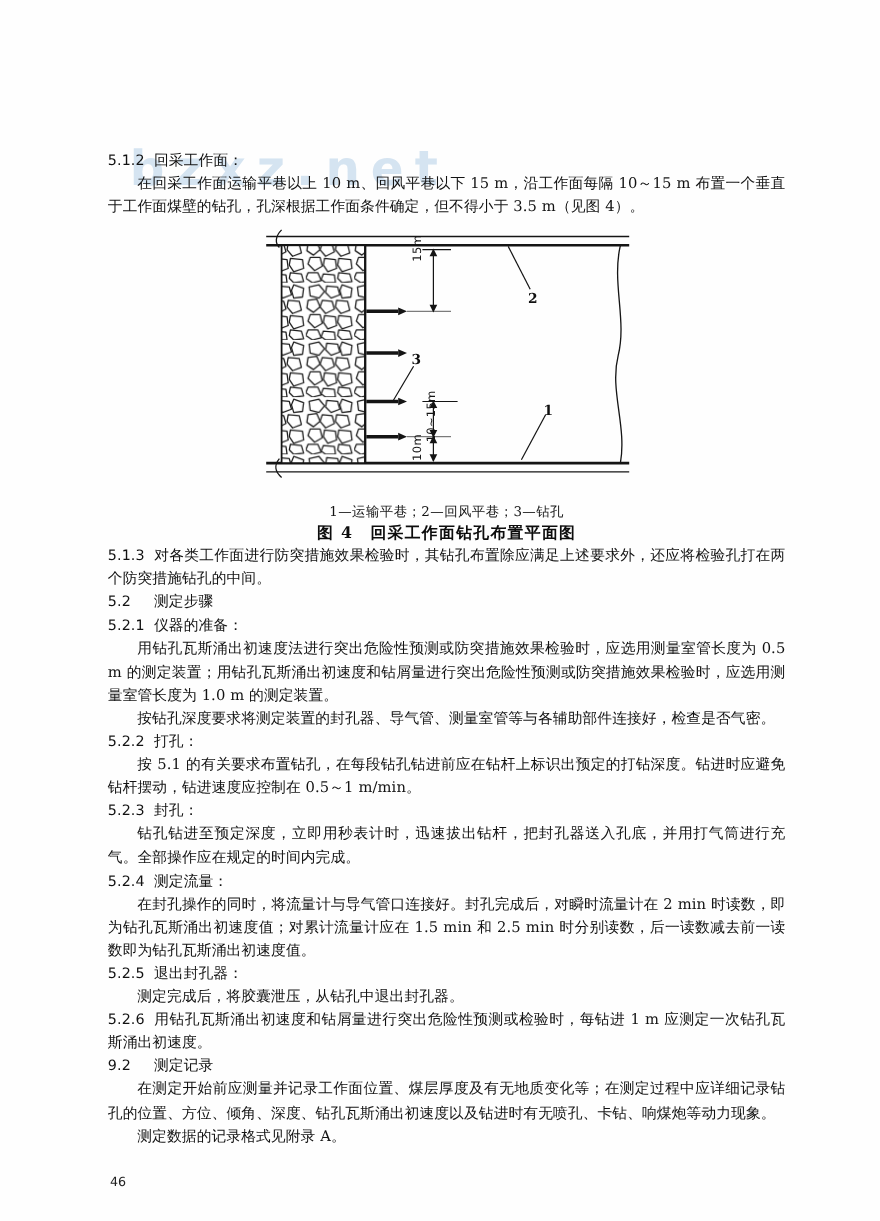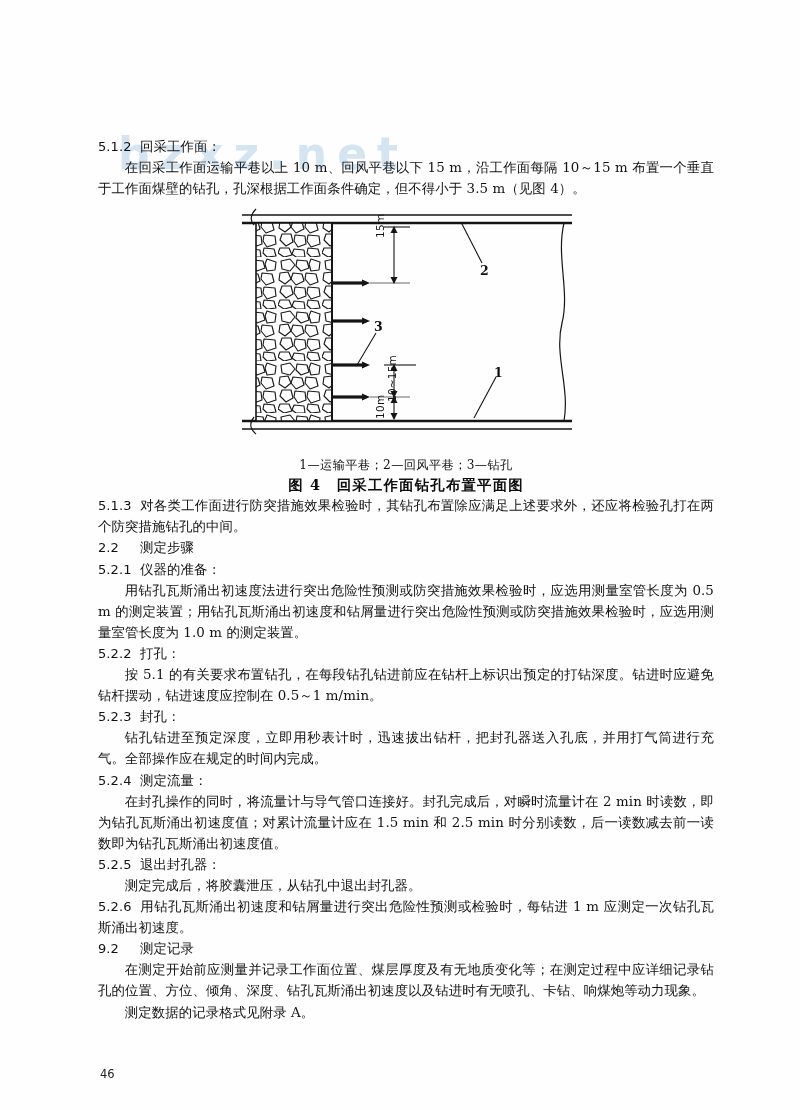--- a/index.html
+++ b/index.html
@@ -255,27 +255,28 @@
 
       <div class="fig-legend">1—运输平巷；2—回风平巷；3—钻孔</div>
       <div class="fig-caption">图 4　回采工作面钻孔布置平面图</div>
     </div>
 
     <p class="para clause">
       <span class="clause-num">5.1.3</span><span>对各类工作面进行防突措施效果检验时，其钻孔布置除应满足上述要求外，还应将检验孔打在两个防突措施钻孔的中间。</span>
     </p>
 
     <p class="para clause">
-      <span class="clause-num">2.2</span><span>测定步骤</span>
+      <span class="clause-num">5.2</span><span>测定步骤</span>
     </p>
 
     <p class="para clause">
       <span class="clause-num">5.2.1</span><span>仪器的准备：</span>
     </p>
     <p class="para indent">用钻孔瓦斯涌出初速度法进行突出危险性预测或防突措施效果检验时，应选用测量室管长度为 0.5 m 的测定装置；用钻孔瓦斯涌出初速度和钻屑量进行突出危险性预测或防突措施效果检验时，应选用测量室管长度为 1.0 m 的测定装置。</p>
+    <p class="para indent">按钻孔深度要求将测定装置的封孔器、导气管、测量室管等与各辅助部件连接好，检查是否气密。</p>
 
     <p class="para clause">
       <span class="clause-num">5.2.2</span><span>打孔：</span>
     </p>
     <p class="para indent">按 5.1 的有关要求布置钻孔，在每段钻孔钻进前应在钻杆上标识出预定的打钻深度。钻进时应避免钻杆摆动，钻进速度应控制在 0.5～1 m/min。</p>
 
     <p class="para clause">
       <span class="clause-num">5.2.3</span><span>封孔：</span>
     </p>
     <p class="para indent">钻孔钻进至预定深度，立即用秒表计时，迅速拔出钻杆，把封孔器送入孔底，并用打气筒进行充气。全部操作应在规定的时间内完成。</p>

